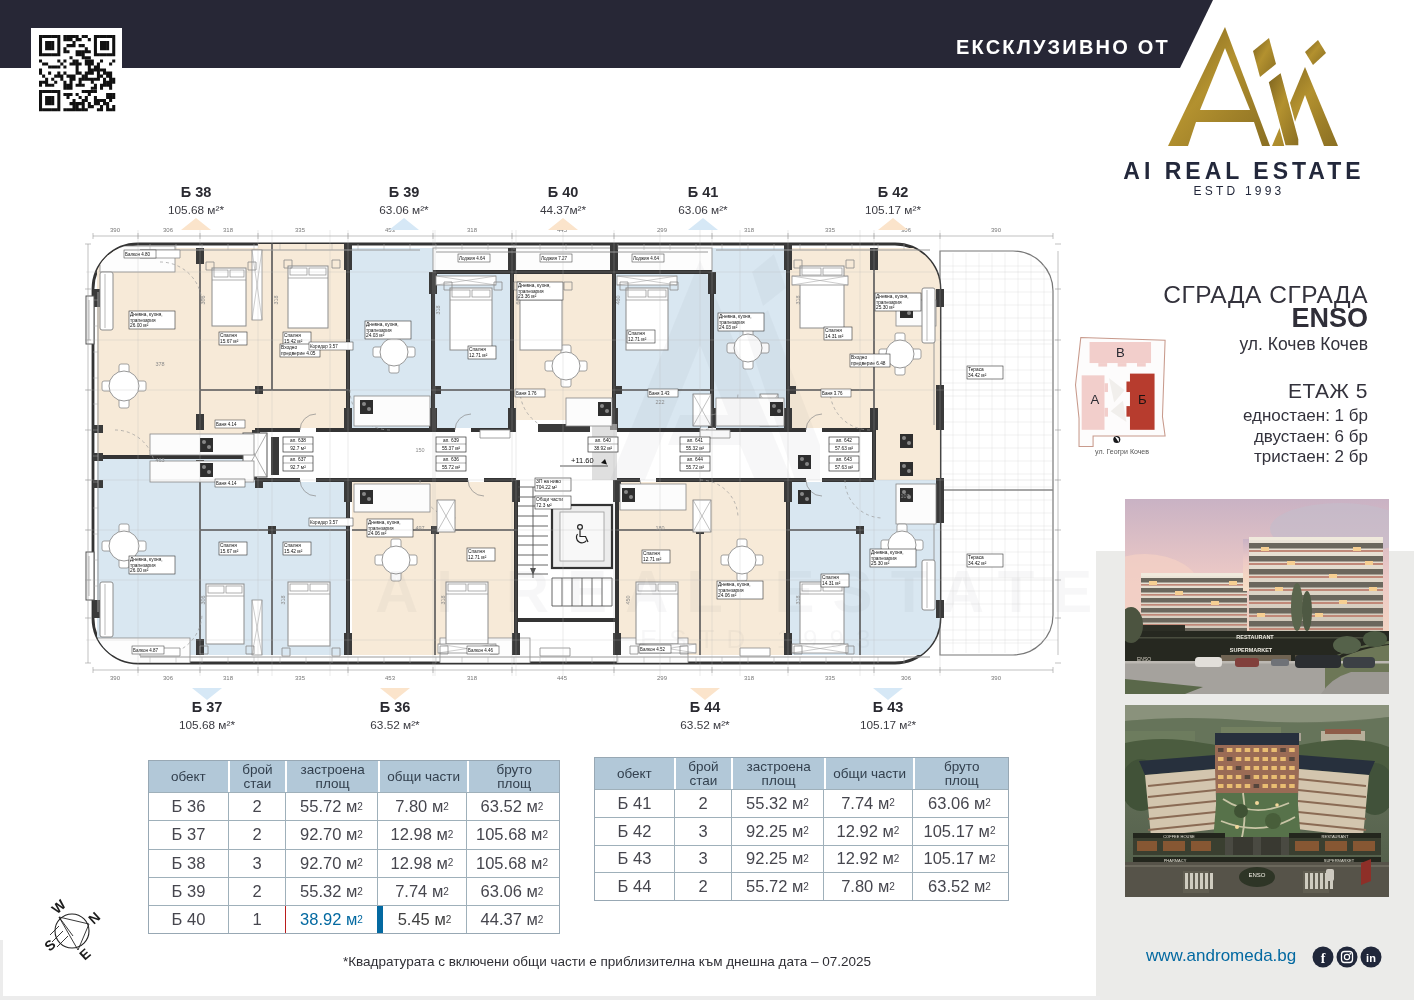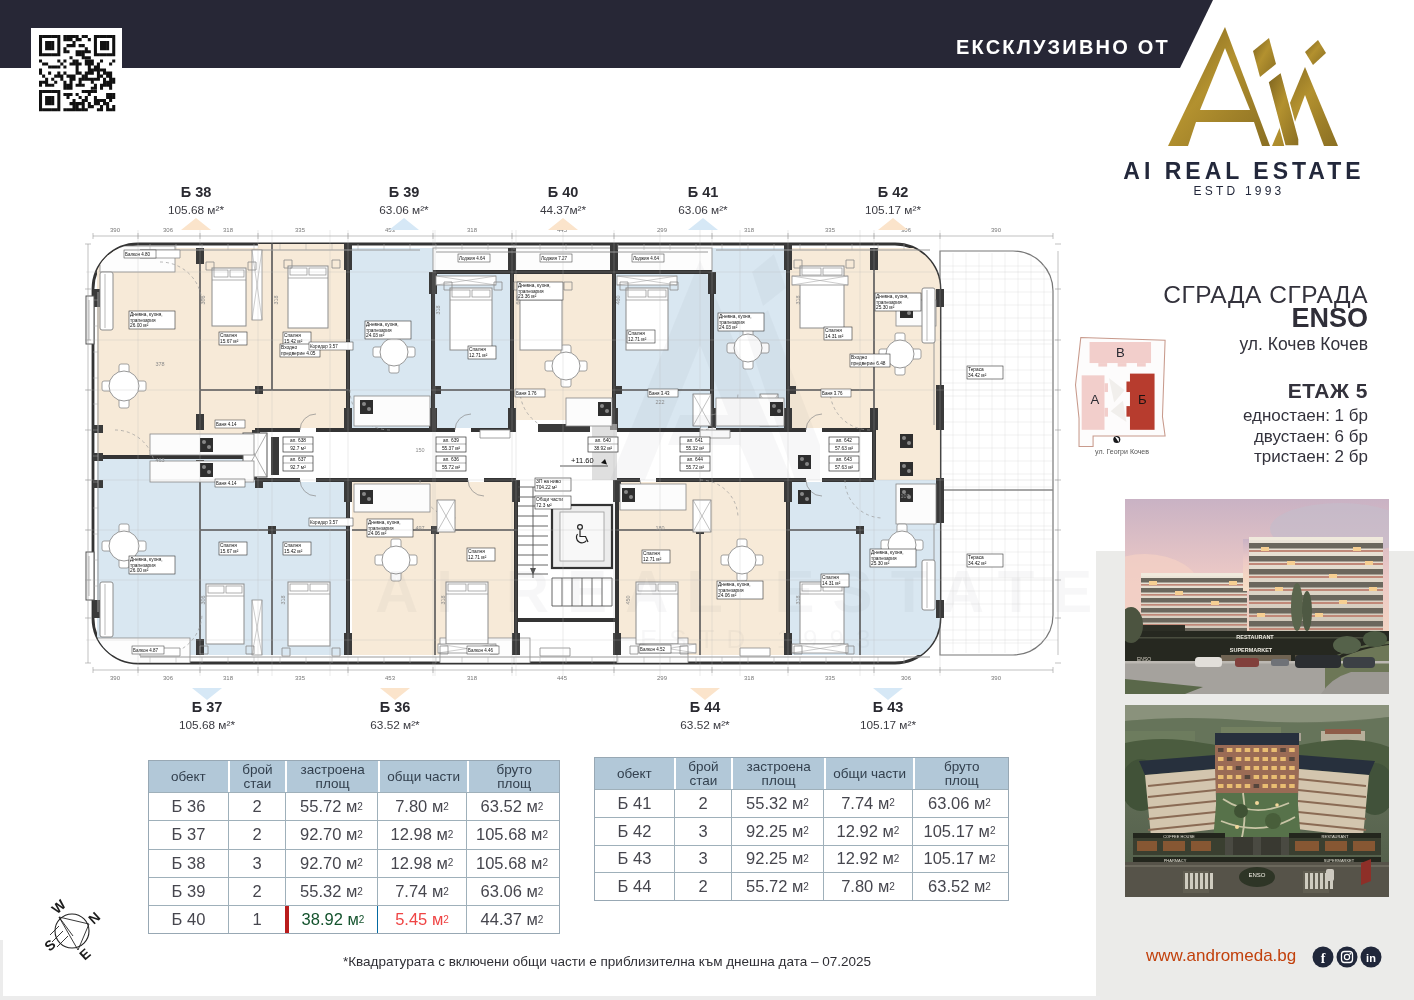--- a/index.html
+++ b/index.html
@@ -45,21 +45,21 @@
 
 <text x="139" y="177" text-anchor="middle" font-size="12" letter-spacing="3.2" fill="#23283b" font-family="Liberation Sans,sans-serif">ESTD 1993</text>
 </svg>
 
 <div class="abs" style="left:1000px;top:281px;width:368px;text-align:right;color:#33323c;font-size:24.5px;letter-spacing:0.5px">СГРАДА СГРАДА</div>
 
 <div class="abs" style="left:1000px;top:303px;width:368px;text-align:right;color:#2f2e38;font-size:27px;font-weight:bold">ENSO</div>
 
 <div class="abs" style="left:1000px;top:334px;width:368px;text-align:right;color:#33323c;font-size:17.5px">ул. Кочев Кочев</div>
 
-<div class="abs" style="left:1000px;top:379px;width:368px;text-align:right;color:#33323c;font-size:21px;font-weight:bold;letter-spacing:0.5px">ЕТАЖ 5</div>
+<div class="abs" style="left:1000px;top:379px;width:368px;text-align:right;color:#33323c;font-size:21px;font-weight:normal;letter-spacing:0.5px">ЕТАЖ 5</div>
 
 <div class="abs" style="left:1000px;top:406px;width:368px;text-align:right;color:#33323c;font-size:17px;line-height:20.5px">едностаен: 1 бр<br>двустаен: 6 бр<br>тристаен: 2 бр</div>
 
 <svg class="abs" style="left:1072px;top:332px" width="101" height="128" viewBox="0 0 115 145">
 
 <path d="M10 6 L106 9 L103 96 L106 118 L24 118 L24 130 L8 130 L8 98 L4 60 Z" fill="#fdfcfc" stroke="#c89a8c" stroke-width="1.2"></path>
 
 <rect x="20" y="11" width="70" height="24" fill="#f2cecb"></rect>
 <rect x="30" y="35" width="10" height="4" fill="#f2cecb"></rect>
     <rect x="52" y="35" width="10" height="4" fill="#f2cecb"></rect>
@@ -672,22 +672,22 @@
 <div style="display:flex;height:28.3px;border-top:1px solid #9fb0ba">
 <div style="width:79px;color:#46464e;font-size:16.5px;display:flex;align-items:center;justify-content:center">Б 39</div>
 <div style="border-left:1px solid #9fb0ba;width:57px;color:#46464e;font-size:16.5px;display:flex;align-items:center;justify-content:center">2</div>
 <div style="border-left:1px solid #9fb0ba;width:92px;color:#46464e;font-size:16.5px;display:flex;align-items:center;justify-content:center">55.32 м<sup style="font-size:10px;vertical-align:4px;line-height:0">2</sup></div>
 <div style="border-left:1px solid #9fb0ba;width:89px;color:#46464e;font-size:16.5px;display:flex;align-items:center;justify-content:center">7.74 м<sup style="font-size:10px;vertical-align:4px;line-height:0">2</sup></div>
 <div style="border-left:1px solid #9fb0ba;width:91px;color:#46464e;font-size:16.5px;display:flex;align-items:center;justify-content:center">63.06 м<sup style="font-size:10px;vertical-align:4px;line-height:0">2</sup></div>
 </div>
 <div style="display:flex;height:28.3px;border-top:1px solid #9fb0ba">
 <div style="width:79px;color:#46464e;font-size:16.5px;display:flex;align-items:center;justify-content:center">Б 40</div>
 <div style="border-left:1px solid #9fb0ba;width:57px;color:#46464e;font-size:16.5px;display:flex;align-items:center;justify-content:center">1</div>
-<div style="border-left:4px solid #b91c1c;width:92px;color:#14532d;font-size:16.5px;display:flex;align-items:center;justify-content:center">38.92 м<sup style="font-size:10px;vertical-align:4px;line-height:0">2</sup></div>
-<div style="border-left:1px solid #0369a1;width:89px;color:#ef4444;font-size:16.5px;display:flex;align-items:center;justify-content:center">5.45 м<sup style="font-size:10px;vertical-align:4px;line-height:0">2</sup></div>
+<div style="border-left:1px solid #b91c1c;width:92px;color:#0369a1;font-size:16.5px;display:flex;align-items:center;justify-content:center">38.92 м<sup style="font-size:10px;vertical-align:4px;line-height:0">2</sup></div>
+<div style="border-left:6px solid #0369a1;width:89px;color:#404040;font-size:16.5px;display:flex;align-items:center;justify-content:center">5.45 м<sup style="font-size:10px;vertical-align:4px;line-height:0">2</sup></div>
 <div style="border-left:1px solid #9fb0ba;width:91px;color:#46464e;font-size:16.5px;display:flex;align-items:center;justify-content:center">44.37 м<sup style="font-size:10px;vertical-align:4px;line-height:0">2</sup></div>
 </div>
 </div>
 
 <div class="abs" style="left:594px;top:757px;width:415px;border:1px solid #98a8b4;background:#fff">
 <div style="display:flex;height:31px;background:#fff">
 <div style="width:79px;background:#b2c8d8;color:#33404e;font-size:13.5px;line-height:14px;display:flex;align-items:center;justify-content:center;text-align:center">
         <span>обект</span>
       </div>
 <div style="margin-left:2px;width:56px;background:#b2c8d8;color:#33404e;font-size:13.5px;line-height:14px;display:flex;align-items:center;justify-content:center;text-align:center">
@@ -967,21 +967,21 @@
     </g>
 
 <ellipse cx="132" cy="172" rx="18" ry="10" fill="#2e3526"></ellipse>
 <text x="132" y="172" font-size="6" fill="#f5f2e8" text-anchor="middle" font-family="Liberation Sans,sans-serif">ENSO</text>
 
 <rect x="201" y="164" width="8" height="12" rx="2" fill="#cdc9bf"></rect>
 
 <path d="M236 158 l10 -4 v22 l-10 4 z" fill="#8e2f28"></path>
 </svg>
 
-<div class="abs" style="left:1146px;top:946px;font-size:17px;color:#c2410c;letter-spacing:0px">www.andromeda.bg</div>
+<div class="abs" style="left:1146px;top:946px;font-size:17px;color:#0369a1;letter-spacing:0px">www.andromeda.bg</div>
 
 <svg class="abs" style="left:1310px;top:944px" width="80" height="26" viewBox="0 0 80 26">
 
 <circle cx="13" cy="13" r="10.5" fill="#20273a"></circle>
 <text x="13" y="18.5" font-size="14" font-weight="bold" fill="#fff" text-anchor="middle" font-family="Liberation Serif,serif">f</text>
 
 <circle cx="37" cy="13" r="10.5" fill="#20273a"></circle>
 <rect x="31.5" y="7.5" width="11" height="11" rx="3" fill="none" stroke="#fff" stroke-width="1.3"></rect>
 <circle cx="37" cy="13" r="2.6" fill="none" stroke="#fff" stroke-width="1.2"></circle>
 <circle cx="40.3" cy="9.8" r="0.9" fill="#fff"></circle>

